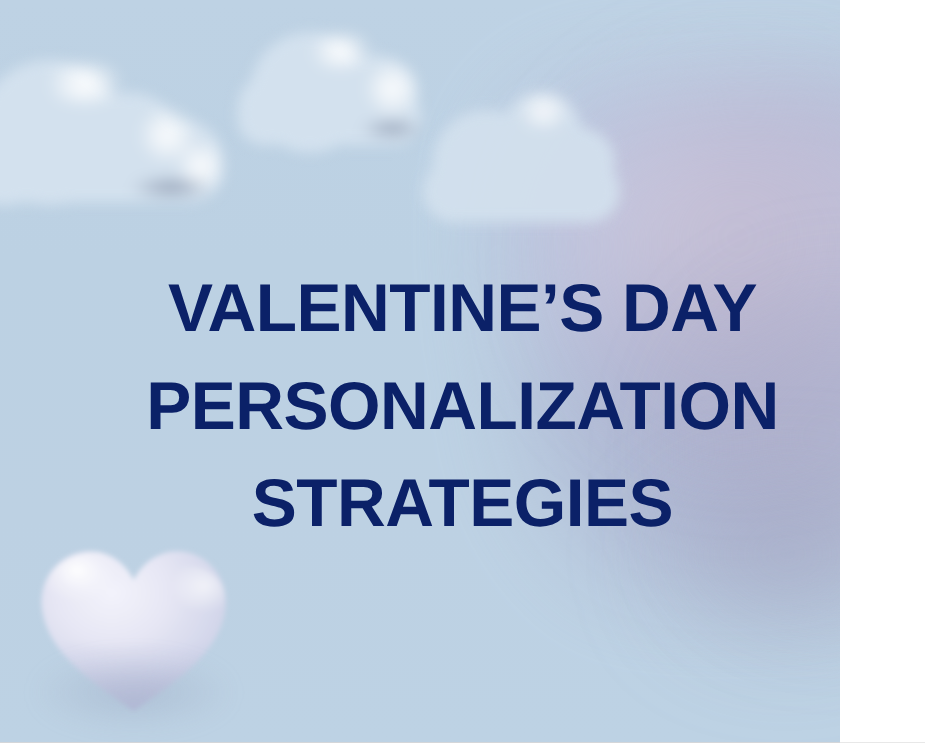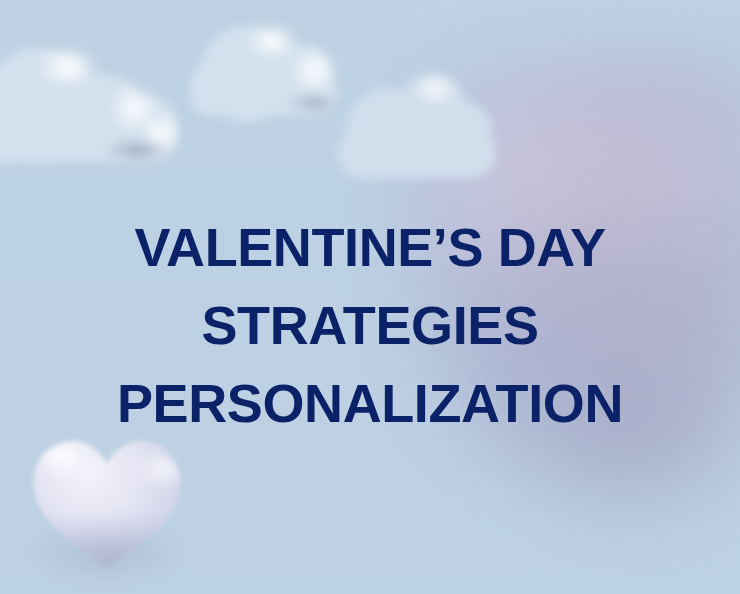--- a/index.html
+++ b/index.html
@@ -5,21 +5,21 @@
 <style>
   html, body {
     margin: 0;
     padding: 0;
     background: #ffffff;
   }
   * { box-sizing: border-box; }
 
   .banner {
     position: relative;
-    width: 740px;
+    width: 672px;
     height: 594px;
     overflow: hidden;
     background: #a3a3a3;
     font-family: "Liberation Sans", sans-serif;
     isolation: isolate;
   }
 
   
   .sky {
     position: absolute;
@@ -258,17 +258,17 @@
                  C 140 11, 161 31, 156 60
                  C 150 94, 114 117, 83 139 Z" fill="url(#hgb)"></path>
         <ellipse cx="52" cy="44" rx="40" ry="32" fill="url(#hgl)"></ellipse>
         <ellipse cx="124" cy="48" rx="32" ry="26" fill="url(#hgr)"></ellipse>
       </g>
     </svg>
   </div>
 
   <div class="headline">
     <span class="line">VALENTINE’S DAY</span>
+    <span class="line">PERSONALIZATION</span>
     <span class="line">STRATEGIES</span>
-    <span class="line">PERSONALIZATION</span>
   </div>
 
 </div>
 
 </body></html>

